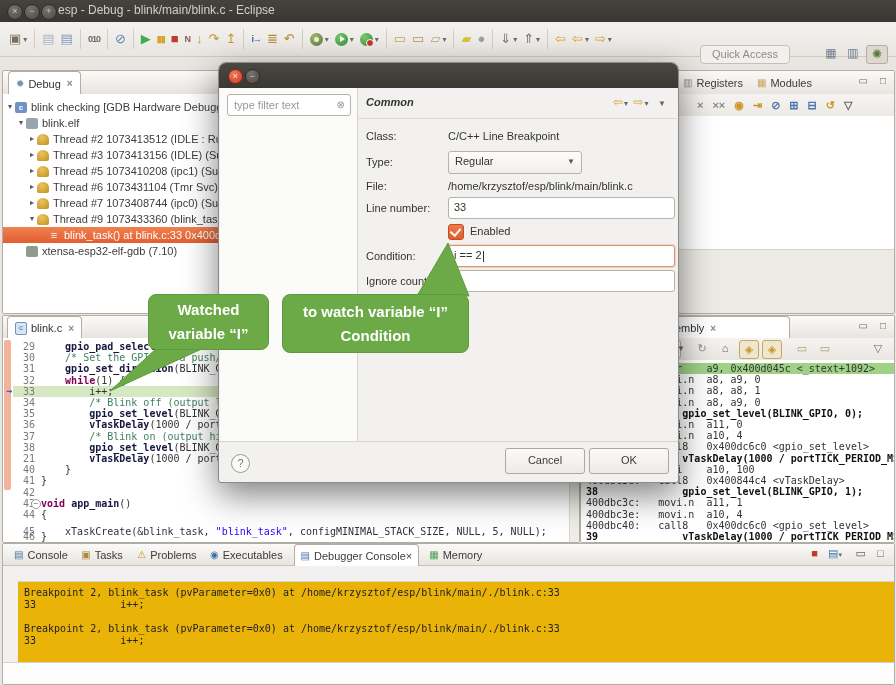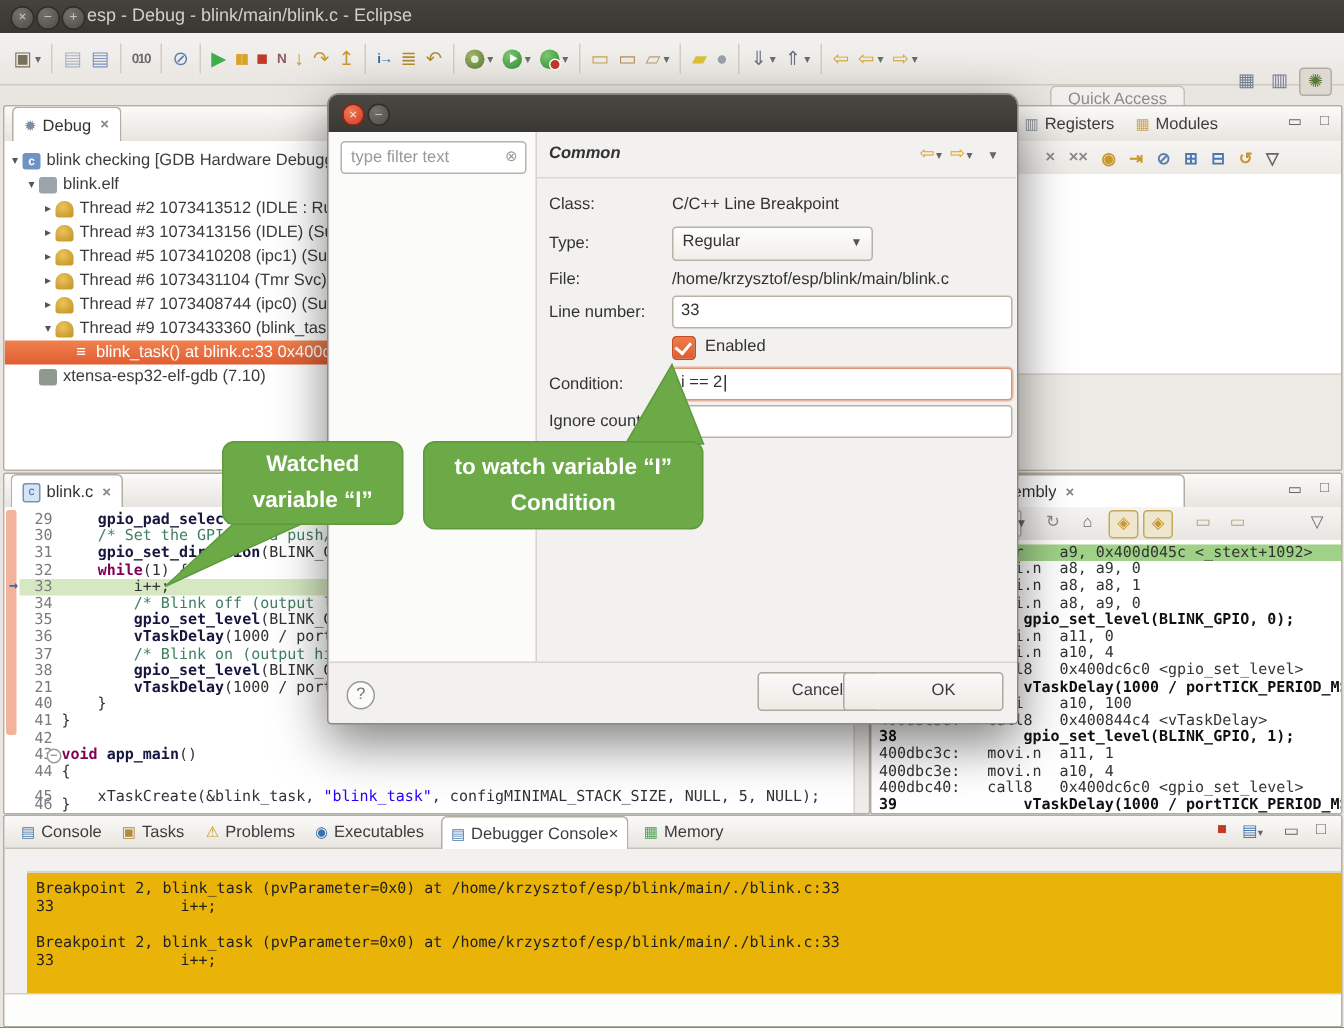--- a/index.html
+++ b/index.html
@@ -23,21 +23,21 @@
   .tbi .dd{font-size:8px;color:#6b6b6b;margin-left:2px;}
   .tbsep{width:1px;height:20px;background:#D2CCC3;margin:0 4px;}
   .circ{width:13px;height:13px;border-radius:50%;display:inline-block;position:relative;}
   .circ.run{background:radial-gradient(circle at 35% 30%,#7cc96f,#2e8b34);}
   .circ.run:after{content:"";position:absolute;left:5px;top:3px;border-left:5px solid #fff;border-top:3px solid transparent;border-bottom:3px solid transparent;}
   .circ.debug{background:radial-gradient(circle at 35% 30%,#9fb66b,#5a7a3a);}
   .circ.debug:after{content:"";position:absolute;left:4px;top:4px;width:5px;height:5px;border-radius:50%;background:#e8f0d8;}
   .circ.profile{background:radial-gradient(circle at 35% 30%,#7cc96f,#2e8b34);}
   .circ.profile:after{content:"";position:absolute;right:-1px;bottom:-1px;width:6px;height:6px;border-radius:50%;background:#c0392b;border:1px solid #fff;}
   #quick-access{left:700px;top:45px;width:88px;height:17px;border:1px solid #C6C1B8;border-radius:4px;
-                background:#F2F0ED;color:#8B8B8B;font-size:11px;text-align:center;line-height:17px;margin-top:12px;}
+                background:#F2F0ED;color:#8B8B8B;font-size:11px;text-align:center;line-height:17px;}
   .persp{top:45px;width:18px;height:17px;font-size:12px;text-align:center;line-height:17px;color:#6b7a8c;}
   .persp.pressed{border:1px solid #B3ADA3;background:#DDD9D1;border-radius:3px;}
 
   
   .panel{background:#F2F1EF;border:1px solid #B3ADA3;border-radius:2px;overflow:hidden;}
   .tabbar{position:absolute;left:0;top:0;right:0;background:linear-gradient(#FBFAF8,#E8E5E0);
           border-bottom:1px solid #C8C2B8;}
   .tab{position:absolute;top:0;height:100%;background:#FFF;border:1px solid #B3ADA3;border-bottom:none;
        border-radius:4px 4px 0 0;display:flex;align-items:center;padding:0 7px;font-size:11px;color:#333;}
   .tab .close{margin-left:6px;color:#888;font-size:10px;font-weight:bold;}
@@ -132,21 +132,21 @@
               font-size:11px;color:#333;line-height:19px;padding-left:6px;}
   #combo-type .dd{position:absolute;right:6px;top:0;font-size:8px;color:#555;}
   #chk-enabled{position:absolute;left:90px;width:14px;height:14px;background:linear-gradient(#F07A4C,#E15E2E);border:1px solid #c14e24;border-radius:3px;}
   #chk-enabled:after{content:"";position:absolute;left:3px;top:1px;width:5px;height:8px;border:solid #fff;border-width:0 2px 2px 0;transform:rotate(40deg);}
   #dlg-btnline{position:absolute;left:0;bottom:40px;right:0;height:1px;background:#D8D3CB;}
   #dlg-help{position:absolute;left:12px;bottom:9px;width:17px;height:17px;border:1px solid #999;border-radius:50%;
             color:#777;font-size:11px;text-align:center;line-height:16px;background:#FBFBFA;}
   .dlg-btn{position:absolute;bottom:8px;width:78px;height:24px;background:linear-gradient(#FBFAF9,#EEEBE6);
            border:1px solid #AEA89D;border-radius:3px;font-size:11px;color:#3c3c3c;text-align:center;line-height:23px;}
   #btn-cancel{right:93px;}
-  #btn-ok{right:9px;padding-left:27px;}
+  #btn-ok{right:9px;}
 
   
   .bubble{position:absolute;z-index:60;background:#6BAA46;border:1px solid #5E9A3C;border-radius:8px;
           color:#FFF;font-size:15px;font-weight:bold;text-align:center;display:flex;flex-direction:column;justify-content:center;line-height:24px;}
   #callout-svg{position:absolute;left:0;top:0;z-index:59;pointer-events:none;}
 </style>
 </head>
 <body>
 
 <div id="screen">

